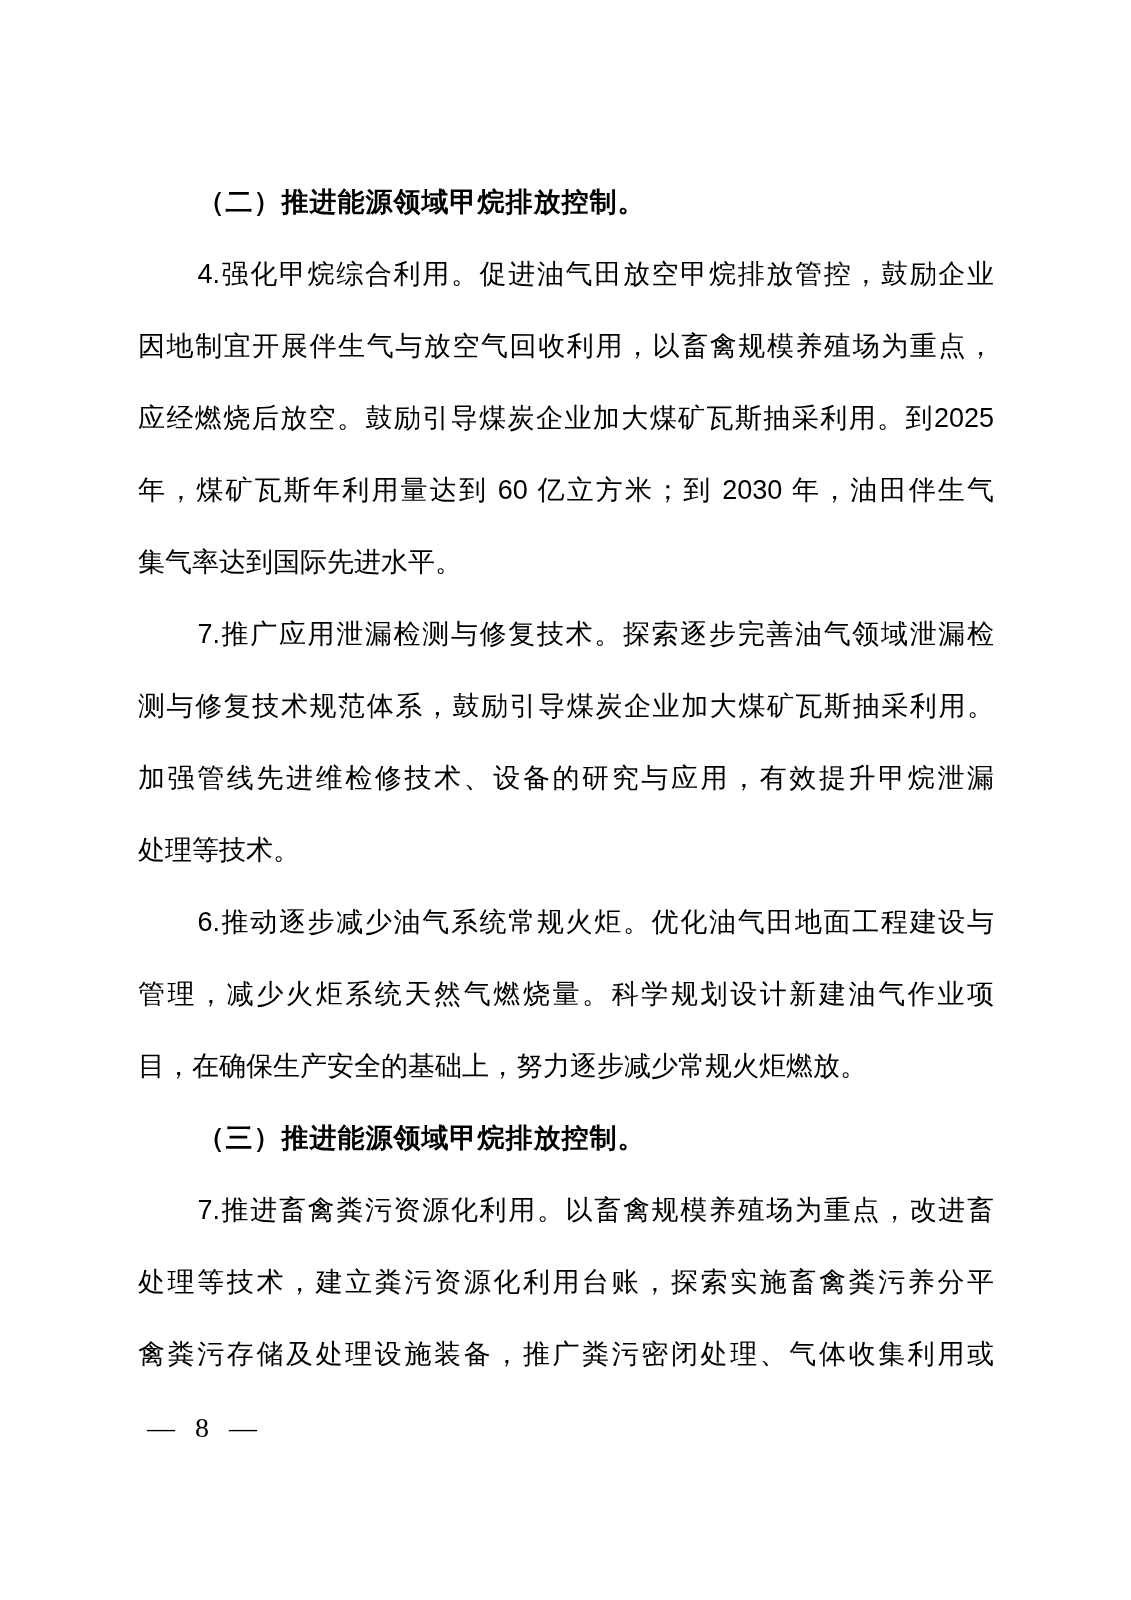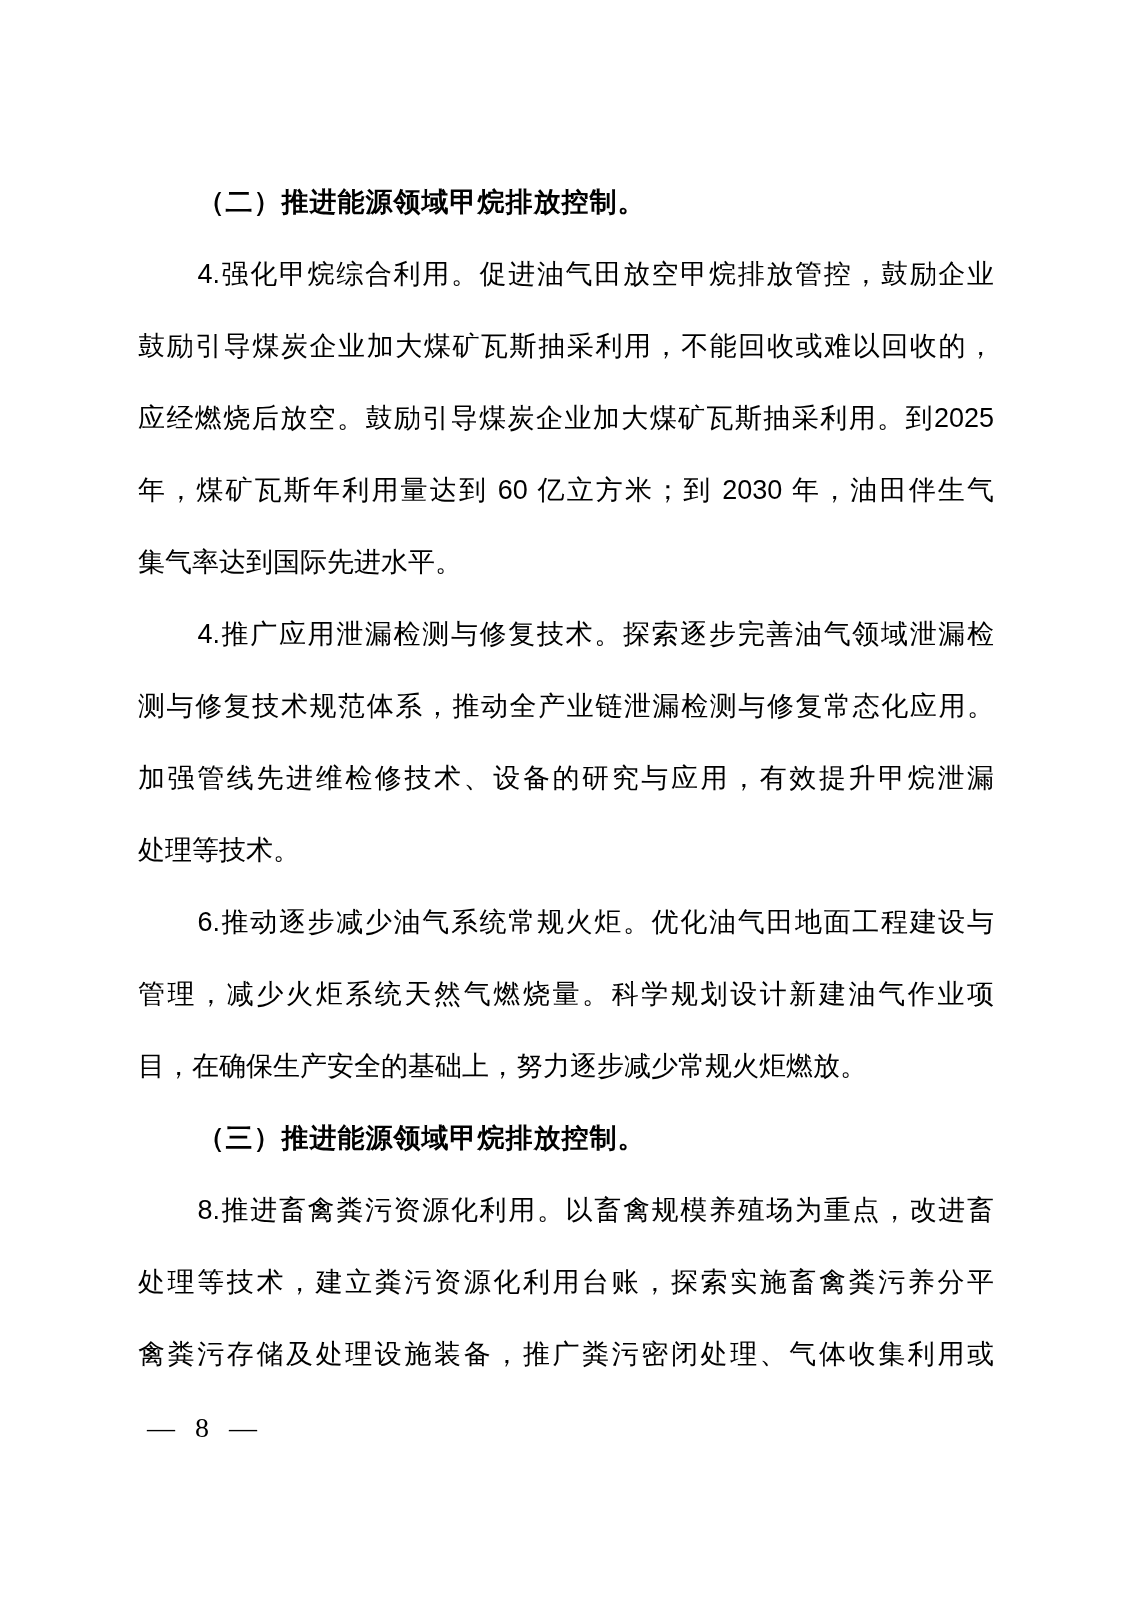--- a/index.html
+++ b/index.html
@@ -63,45 +63,45 @@
 <div class="page">
 
   <div class="content">
 
     <div class="block heading">
       <div class="line first">（二）推进能源领域甲烷排放控制。</div>
     </div>
 
     <div class="block">
       <div class="line first">4.强化甲烷综合利用。促进油气田放空甲烷排放管控，鼓励企业</div>
-      <div class="line">鼓励引导煤炭企业加大煤矿瓦斯抽采利用，不能回收或难以回收的，</div>
+      <div class="line">因地制宜开展伴生气与放空气回收利用，以畜禽规模养殖场为重点，</div>
       <div class="line">应经燃烧后放空。鼓励引导煤炭企业加大煤矿瓦斯抽采利用。到2025</div>
       <div class="line">年，煤矿瓦斯年利用量达到 60 亿立方米；到 2030 年，油田伴生气</div>
       <div class="line lastline">集气率达到国际先进水平。</div>
     </div>
 
     <div class="block">
-      <div class="line first">4.推广应用泄漏检测与修复技术。探索逐步完善油气领域泄漏检</div>
-      <div class="line">测与修复技术规范体系，推动全产业链泄漏检测与修复常态化应用。</div>
+      <div class="line first">7.推广应用泄漏检测与修复技术。探索逐步完善油气领域泄漏检</div>
+      <div class="line">测与修复技术规范体系，鼓励引导煤炭企业加大煤矿瓦斯抽采利用。</div>
       <div class="line">加强管线先进维检修技术、设备的研究与应用，有效提升甲烷泄漏</div>
       <div class="line lastline">处理等技术。</div>
     </div>
 
     <div class="block">
       <div class="line first">6.推动逐步减少油气系统常规火炬。优化油气田地面工程建设与</div>
       <div class="line">管理，减少火炬系统天然气燃烧量。科学规划设计新建油气作业项</div>
       <div class="line lastline">目，在确保生产安全的基础上，努力逐步减少常规火炬燃放。</div>
     </div>
 
     <div class="block heading">
       <div class="line first">（三）推进能源领域甲烷排放控制。</div>
     </div>
 
     <div class="block">
-      <div class="line first">8.推进畜禽粪污资源化利用。以畜禽规模养殖场为重点，改进畜</div>
+      <div class="line first">7.推进畜禽粪污资源化利用。以畜禽规模养殖场为重点，改进畜</div>
       <div class="line">处理等技术，建立粪污资源化利用台账，探索实施畜禽粪污养分平</div>
       <div class="line">禽粪污存储及处理设施装备，推广粪污密闭处理、气体收集利用或</div>
     </div>
 
   </div>
 
   <div class="footer">
     <span>—</span>
     <span>8</span>
     <span>—</span>

